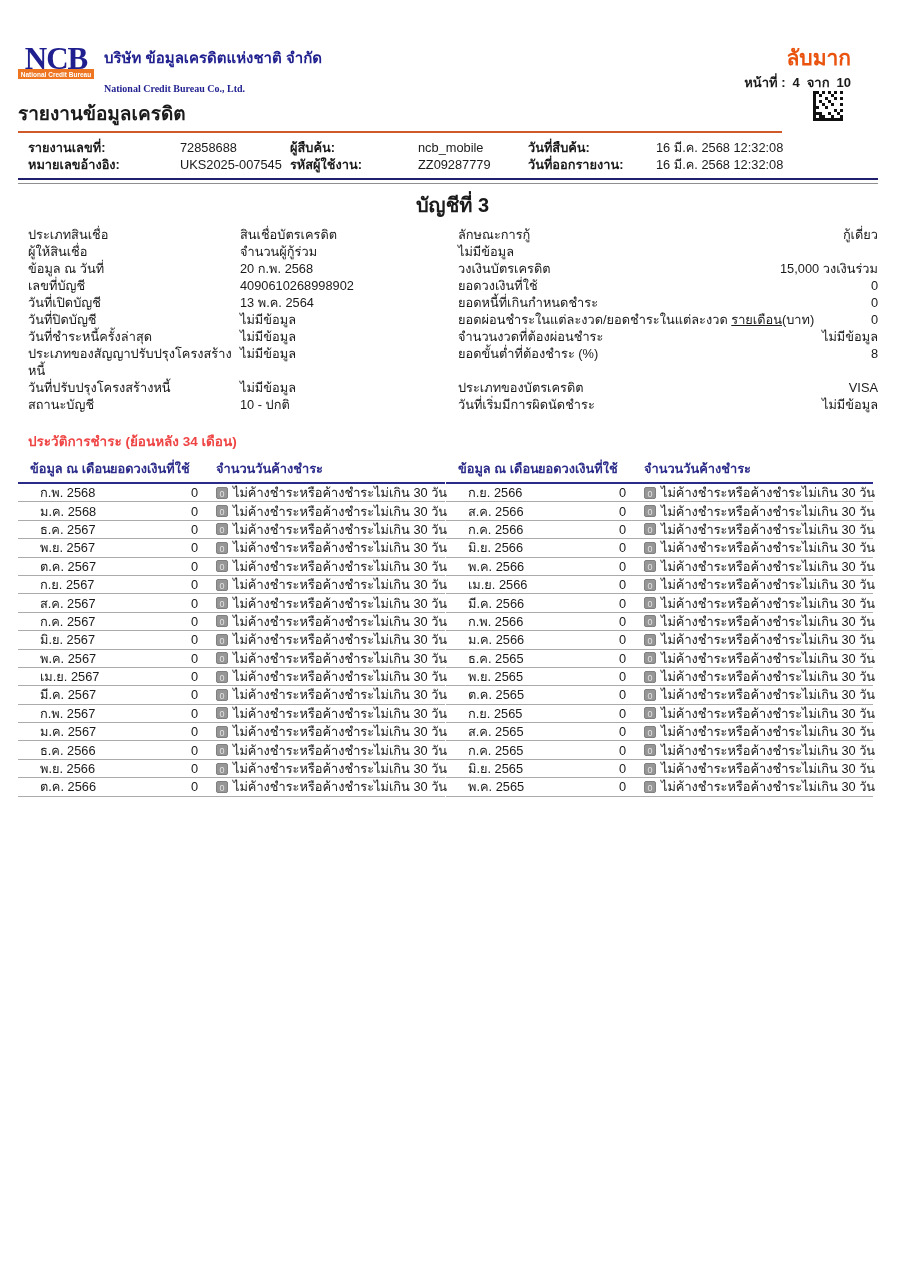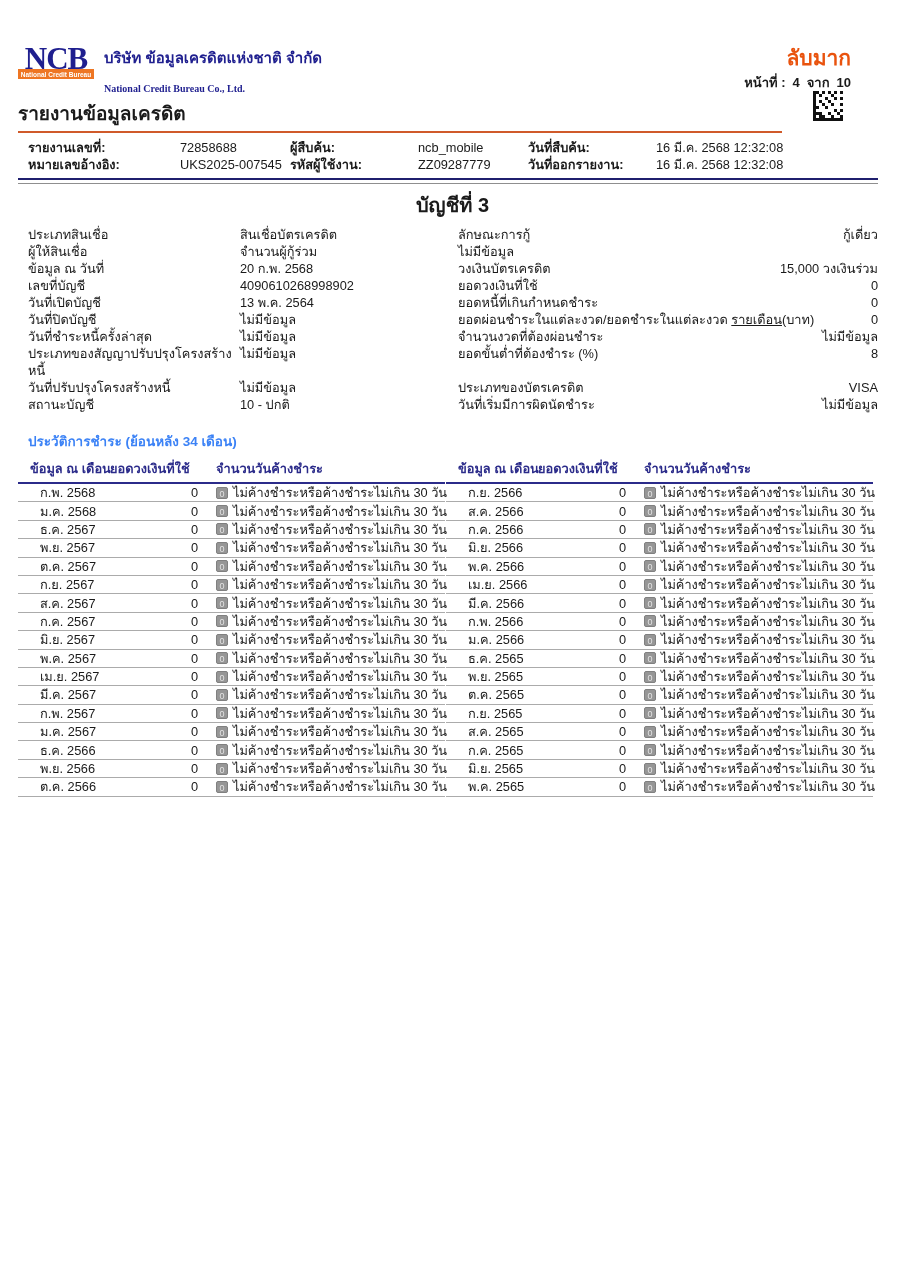--- a/index.html
+++ b/index.html
@@ -42,21 +42,21 @@
   .info-label { font-weight:bold; }
   .thin-rule { height:1px; background:#8f8f8f; margin:3px 27px 0 18px; }
   
   .account-title { text-align:center; font-size:20px; font-weight:bold; margin-top:5px; }
   .account-grid { margin:5px 27px 0 18px; padding-left:10px; }
   .acct-row { display:grid; grid-template-columns:212px 218px auto 1fr;
               font-size:12.8px; line-height:17px; align-items:start; }
   .acct-rv { text-align:right; }
   
   .history { margin:17px 22px 0 18px; }
-  .history-title { color:#3b82f6; font-weight:bold; font-size:13.5px; margin-left:10px; }
+  .history-title { color:#ef4444; font-weight:bold; font-size:13.5px; margin-left:10px; }
   .history-tables { display:flex; gap:1px; margin-top:5px; }
   .htable { width:427px; }
   .hhead { display:grid; grid-template-columns:92px 96px 1fr;
            color:#2b2b8a; font-weight:bold; font-size:12.8px;
            border-bottom:2px solid #2b2b8a; padding:1px 0 3px 0; }
   .hhead .h1 { padding-left:12px; white-space:nowrap; }
   .hhead .h2 { white-space:nowrap; }
   .hhead .h3 { padding-left:10px; white-space:nowrap; }
   .hrow { display:grid; grid-template-columns:92px 96px 1fr;
           border-bottom:1px solid #ababab; align-items:center;

